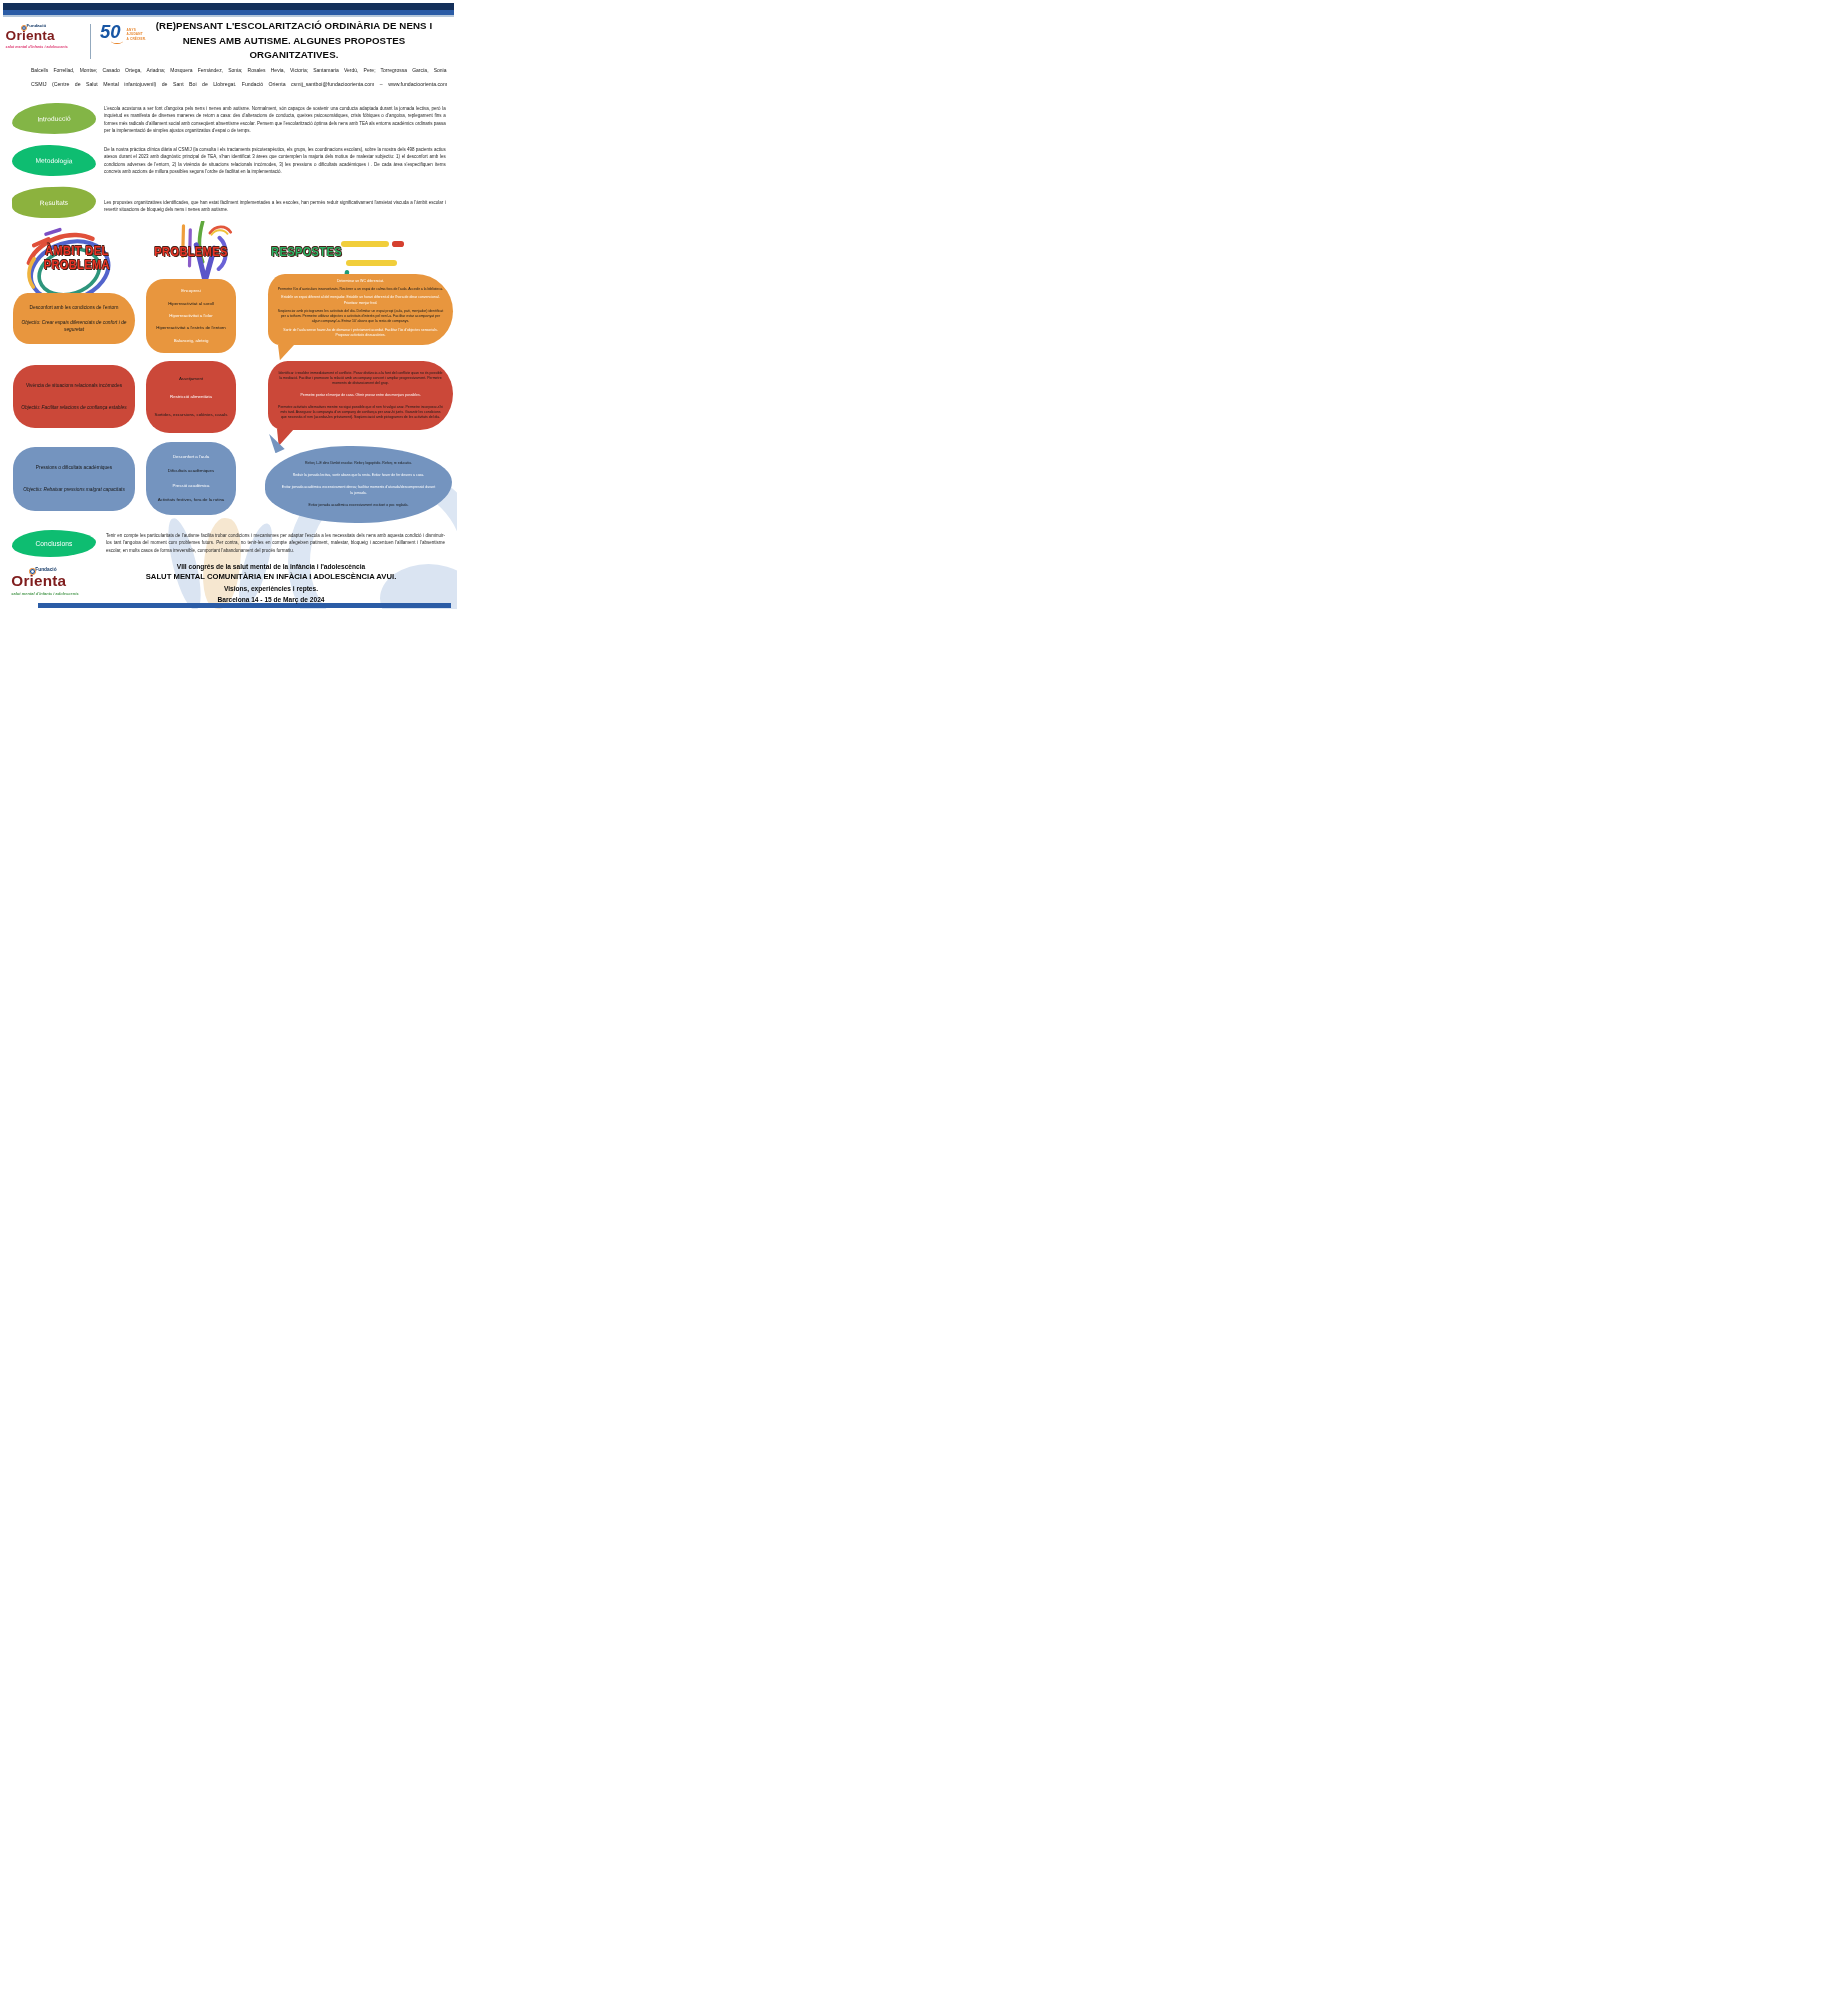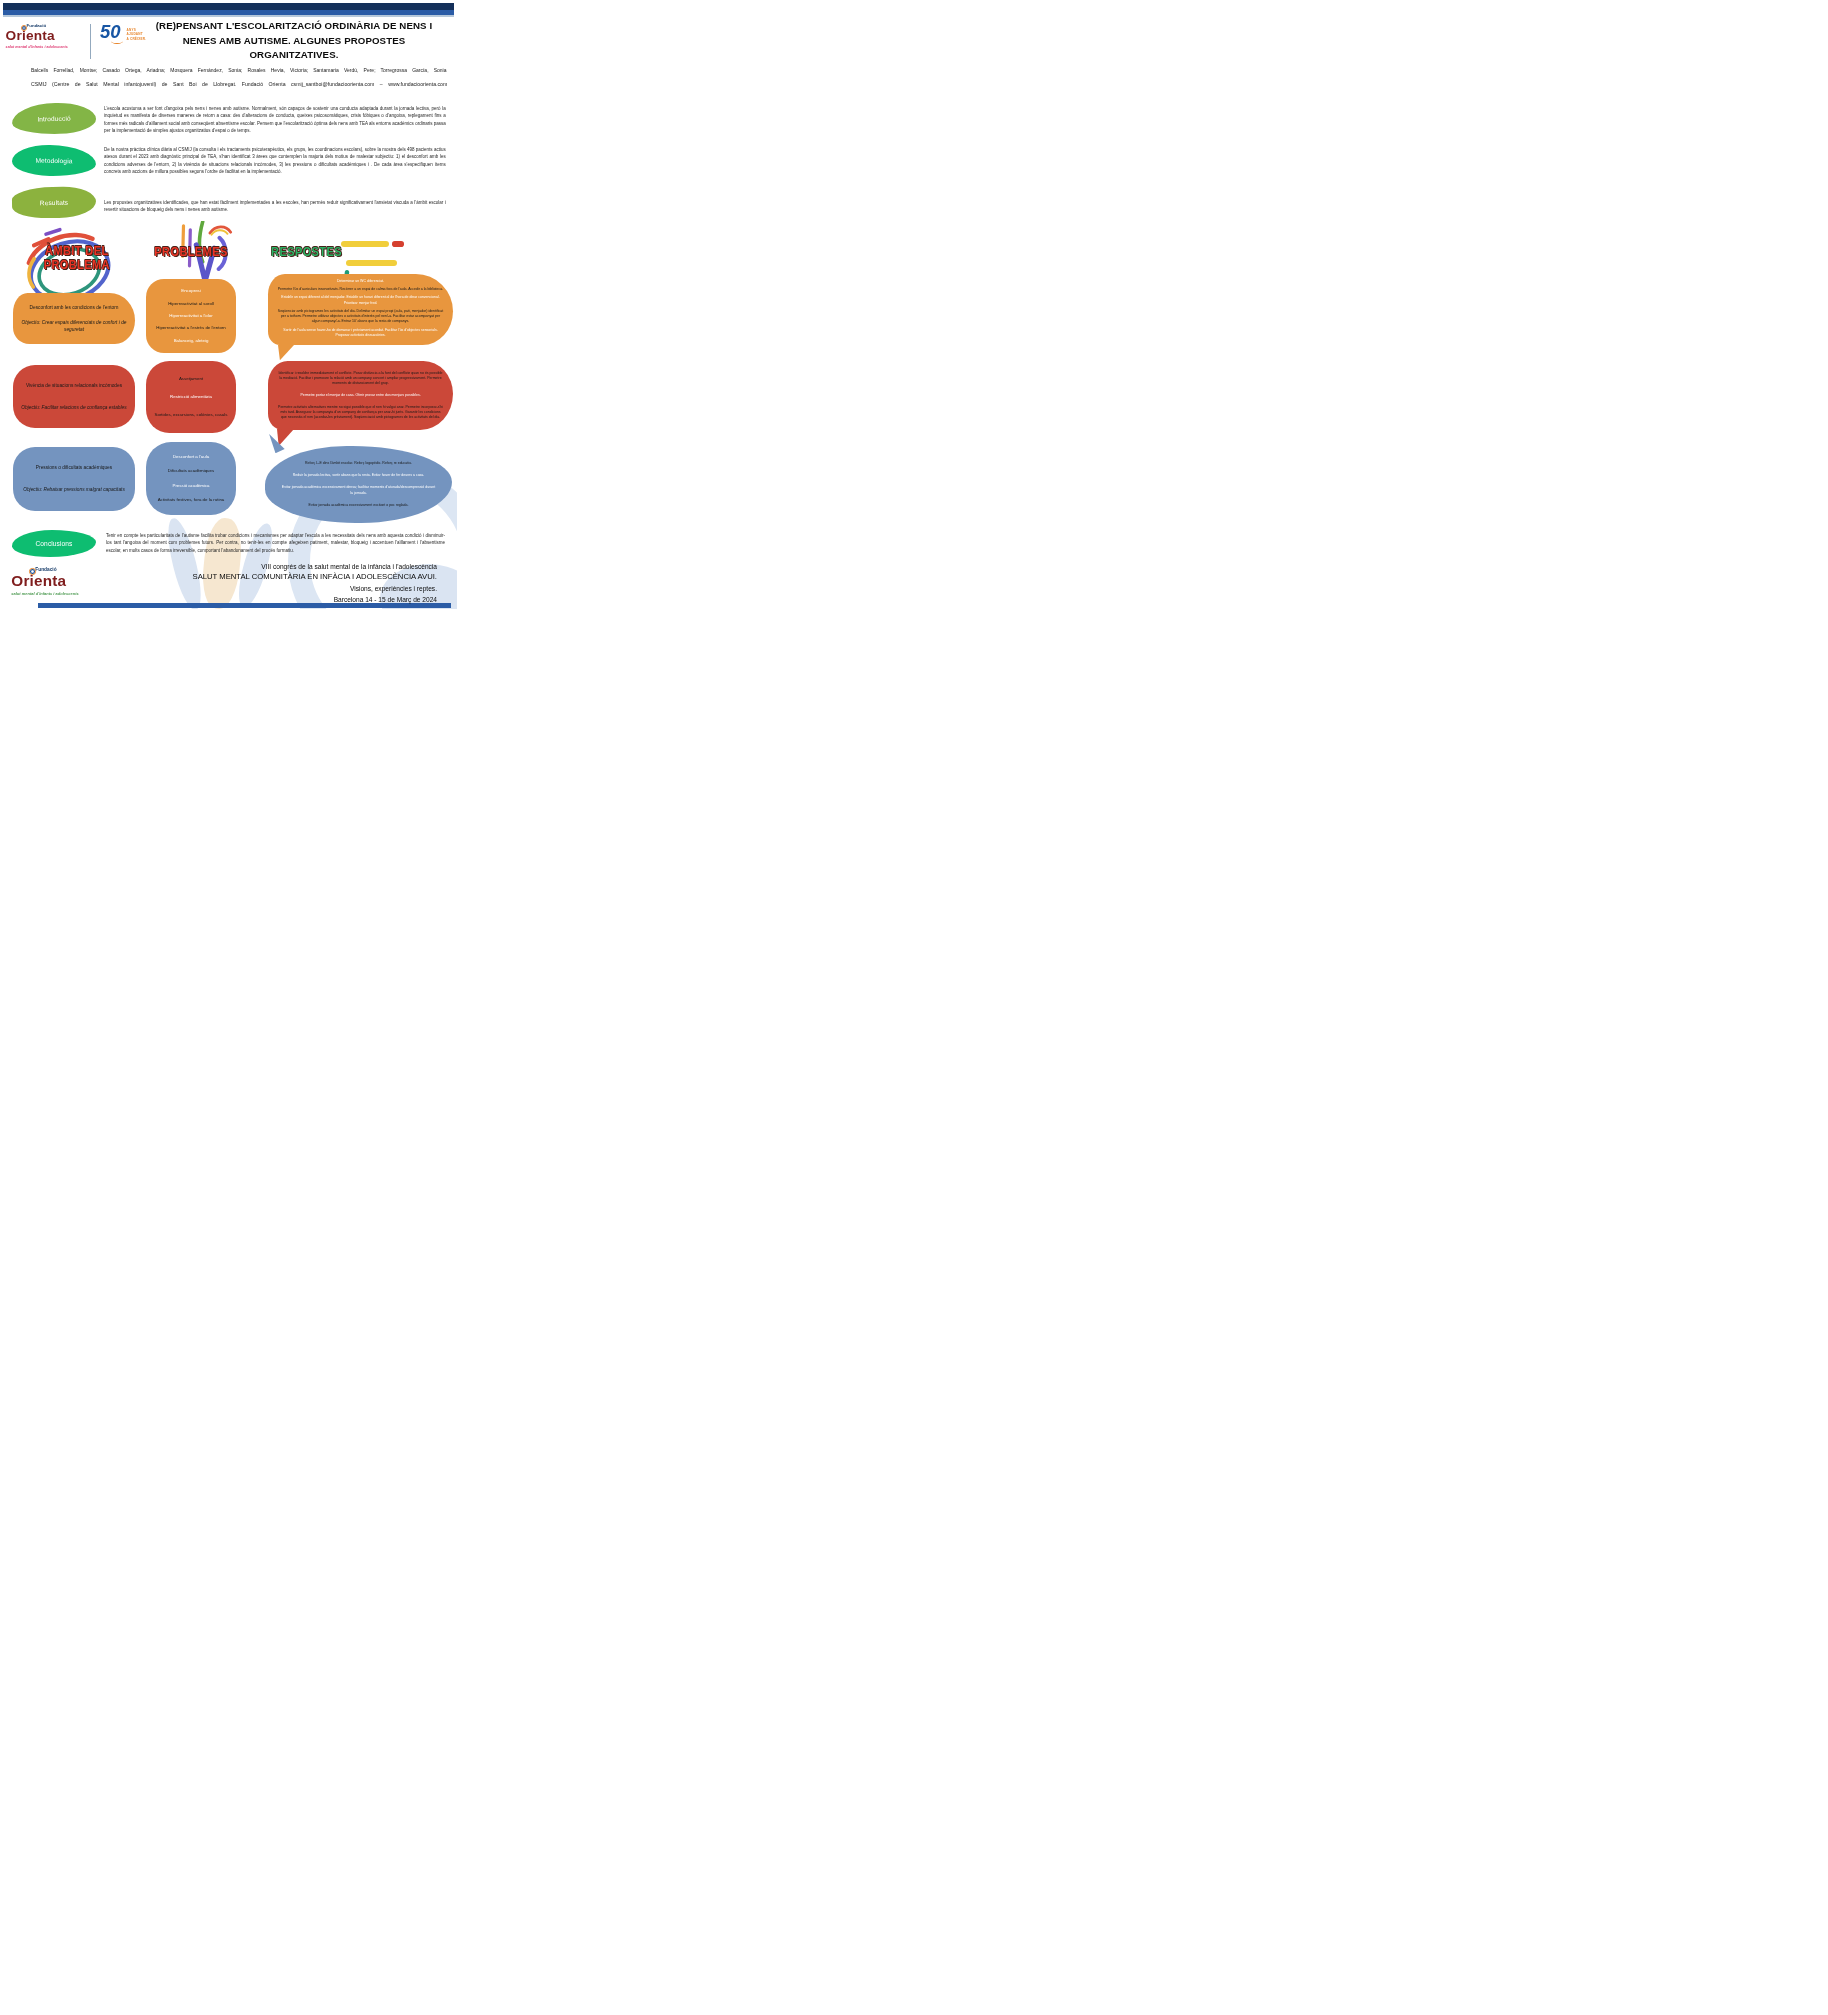--- a/index.html
+++ b/index.html
@@ -78,21 +78,21 @@
           border-radius:20px 44px 36px 14px/24px 44px 40px 16px;}
   #resp-2{left:268px;width:185px;top:361px;height:69px;padding:3.2px 9.7px;
           border-radius:24px 36px 40px 18px/28px 40px 44px 20px;}
   #resp-3{left:265px;width:187px;top:446px;height:77px;padding:8px 16px;
           border-radius:45% 55% 50% 50%/52% 48% 55% 45%;}
   .tail{z-index:0;}
   #tail-o{left:278px;top:345px;width:16px;height:15.3px;background:#E8963E;clip-path:polygon(0 0,100% 0,12% 100%);}
   #tail-r{left:277px;top:429px;width:17px;height:17px;background:#CB4839;clip-path:polygon(0 0,100% 0,10% 100%);}
   #tail-b{left:267px;top:434px;width:17.7px;height:19.3px;background:#7494BF;clip-path:polygon(12% 0,100% 78%,48% 100%);}
   
-  .fline{left:105px;right:20px;text-align:right;font-weight:normal;color:#0a0a0a;z-index:2;}
+  .fline{left:105px;right:20px;text-align:center;font-weight:bold;color:#0a0a0a;z-index:2;}
   #f1{top:563px;font-size:6.6px;}
   #f2{top:572px;font-size:7.7px;}
   #f3{top:585px;font-size:6.6px;}
   #f4{top:596px;font-size:6.6px;}
   #logo-bottom{left:11.3px;top:567px;width:95px;height:40px;z-index:2;}
   #logo-bottom .fundacio{left:24px;top:0;font-size:4.8px;}
   #logo-bottom .name{left:0;top:5.6px;font-size:15.3px;}
   #logo-bottom .dot{left:18px;top:1.2px;width:4.4px;height:4.4px;}
   #logo-bottom .tagline{left:0;top:24px;font-size:4px;color:#4E9B53;}
   #bottom-bar{left:38px;right:6.4px;top:603px;height:5.2px;background:#2B5CA6;z-index:1;}

